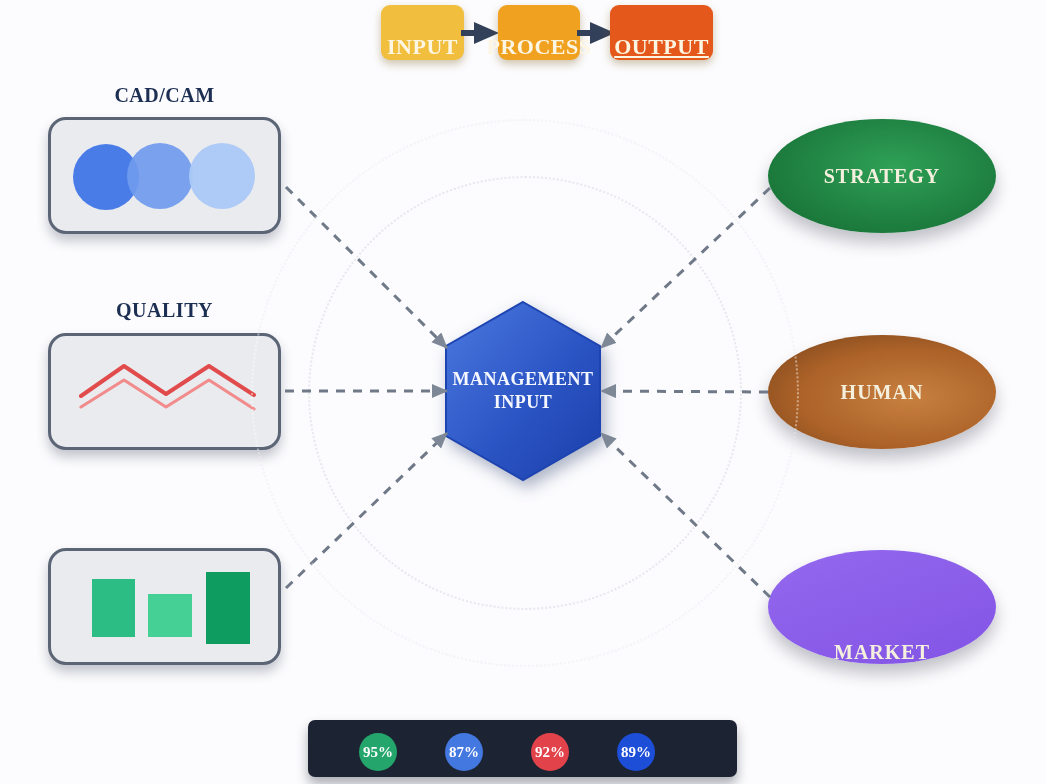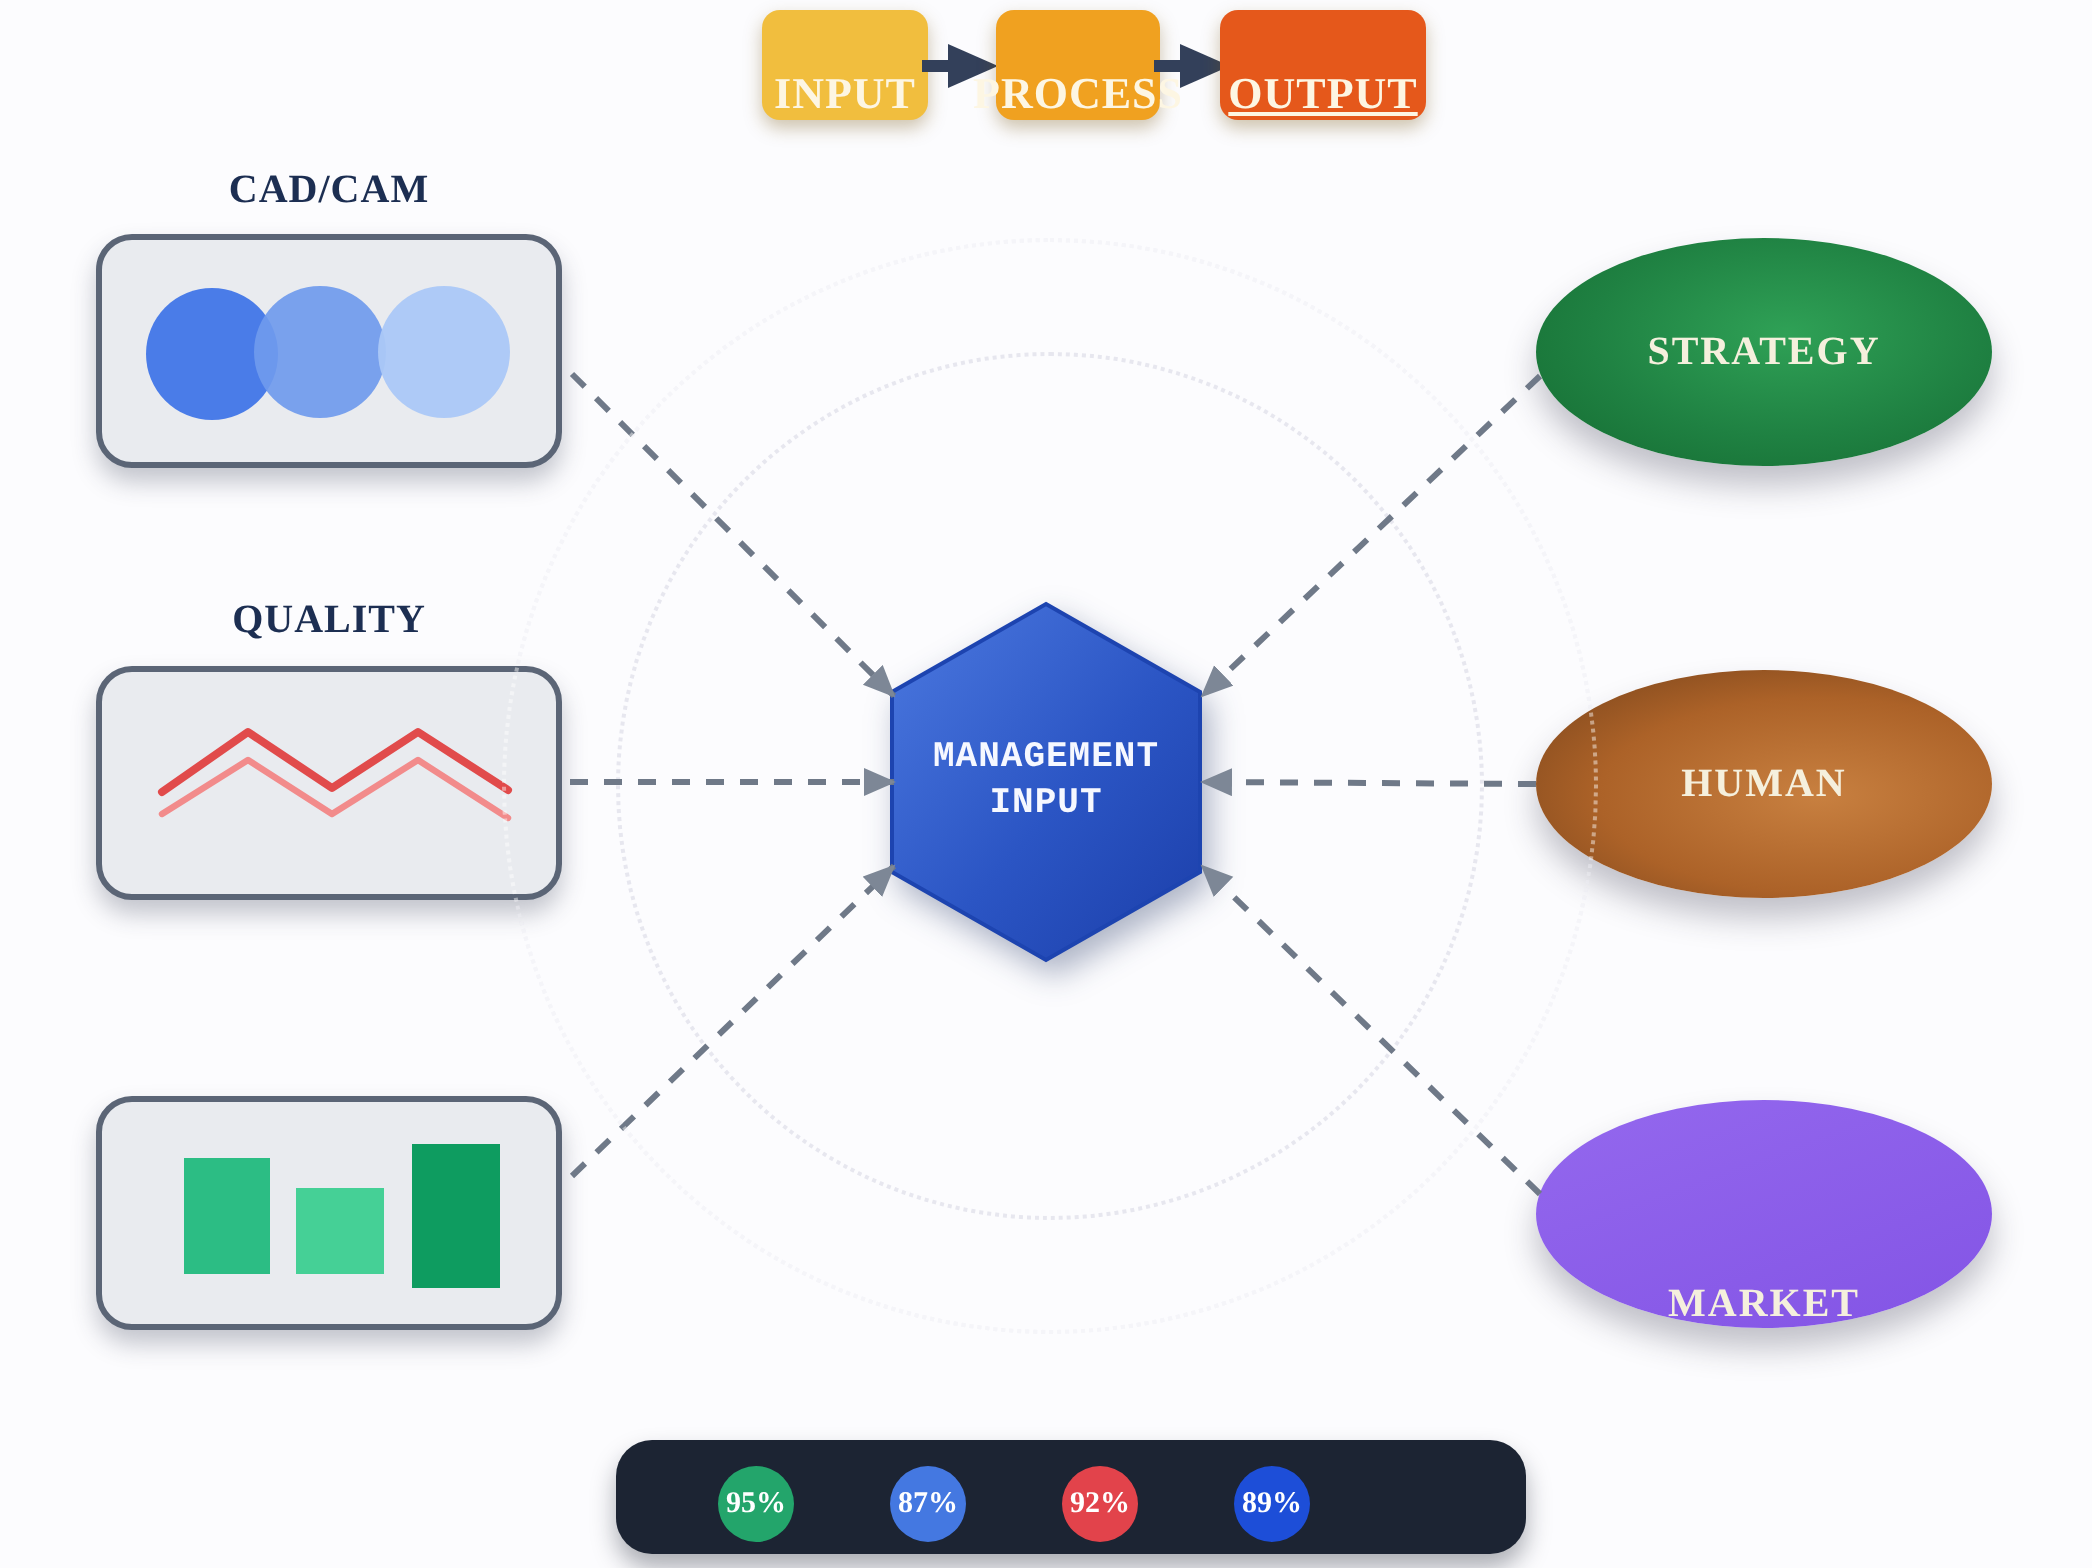--- a/index.html
+++ b/index.html
@@ -45,39 +45,38 @@
   .bar{position:absolute;}
   .bar.b1{left:41px;top:28px;width:43px;height:58px;background:#2cbd84;}
   .bar.b2{left:97px;top:43px;width:44px;height:43px;background:#45d096;}
   .bar.b3{left:155px;top:21px;width:44px;height:72px;background:#0e9c60;}
   
   .hex-wrap{position:absolute;left:441px;top:299px;width:164px;height:184px;z-index:2;
     filter:drop-shadow(4px 7px 8px rgba(20,40,90,.35));}
   .hex-label{
     position:absolute;left:441px;top:299px;width:164px;height:184px;z-index:3;
     display:flex;flex-direction:column;align-items:center;justify-content:center;
-    color:#f6f8ff;font-weight:bold;font-size:18px;line-height:1.3;letter-spacing:.5px;text-align:center;font-family:Liberation Mono, monospace;
+    color:#f6f8ff;font-weight:bold;font-size:18px;line-height:1.3;letter-spacing:.5px;text-align:center;
   }
   
   .ellipse{
     position:absolute;left:768px;width:228px;height:114px;border-radius:50%;z-index:2;
     display:flex;align-items:center;justify-content:center;
     color:#f5f0dd;font-weight:bold;font-size:20px;letter-spacing:1px;
     box-shadow:0 10px 16px rgba(40,40,60,.28);
   }
   .e-strategy{top:119px;background:radial-gradient(ellipse at 55% 42%, #2fa156 0%, #1f8142 55%, #146a30 100%);}
   .e-human{top:335px;background:radial-gradient(ellipse at 62% 55%, #c88040 0%, #ac6228 55%, #74411a 100%);}
   .e-market{top:550px;background:linear-gradient(160deg,#9468ee 0%,#8354e5 100%);align-items:flex-end;}
   
   .connectors{position:absolute;left:0;top:0;z-index:4;pointer-events:none;}
   
   .metrics-bar{
-    position:absolute;left:308px;top:720px;width:429px;height:57px;border-radius:18px;z-index:3;
+    position:absolute;left:308px;top:720px;width:429px;height:57px;border-radius:7px;z-index:3;
     box-shadow:0 7px 12px rgba(20,25,40,.35);
-    padding-left:26px;
   }
   .badge{
     position:absolute;top:13px;width:38px;height:38px;border-radius:50%;
     display:flex;align-items:center;justify-content:center;
     color:#ffffff;font-weight:bold;font-size:15px;
   }
   .badge.m1{left:51px;} .badge.m2{left:137px;} .badge.m3{left:223px;} .badge.m4{left:309px;}
 </style>
 </head>
 <body>

